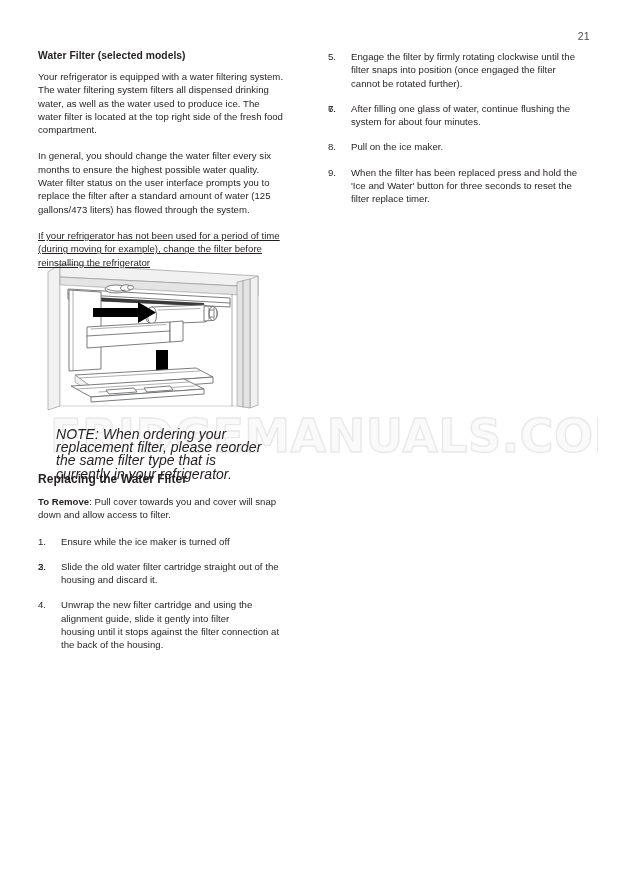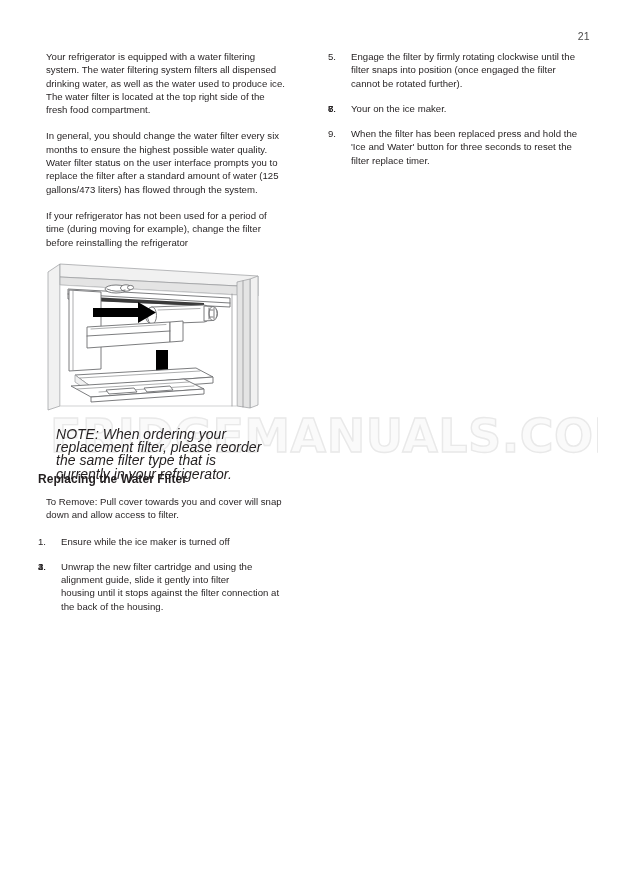--- a/index.html
+++ b/index.html
@@ -74,27 +74,27 @@
   h3.sub-head {
     font-size: 12px;
     font-weight: 700;
     margin: 0 0 9px 0;
     letter-spacing: 0.05px;
   }
 
   p.body-text {
     font-size: 9.6px;
     line-height: 13.3px;
-    margin: 0 0 13px 8px;
+    margin: 0 0 13px 0;
     letter-spacing: 0.02px;
   }
-  p.body-text:last-child { margin-bottom: 0; }
+  p.body-text:last-child { margin-bottom: 0; text-decoration: underline; }
 
   p.body-text .lead {
-    font-weight: 400;
+    font-weight: 700;
   }
 
   
   ol.steps {
     list-style: none;
     margin: 0;
     padding: 0;
   }
   ol.steps > li {
     position: relative;
@@ -152,20 +152,21 @@
   }
 </style>
 </head>
 <body>
 
 <div class="page">
 
   <div class="page-number">21</div>
 
   <div class="col col-left">
+    <h2 class="section-head">Water Filter (selected models)</h2>
     <p class="body-text">Your refrigerator is equipped with a water filtering system. The water filtering system filters all dispensed drinking water, as well as the water used to produce ice. The water filter is located at the top right side of the fresh food compartment.</p>
     <p class="body-text">In general, you should change the water filter every six months to ensure the highest possible water quality. Water filter status on the user interface prompts you to replace the filter after a standard amount of water (125 gallons/473 liters) has flowed through the system.</p>
     <p class="body-text">If your refrigerator has not been used for a period of time (during moving for example), change the filter before reinstalling the refrigerator</p>
   </div>
 
   <div class="illustration">
     <svg viewBox="0 0 228 155" xmlns="http://www.w3.org/2000/svg">
       <defs>
         <style>
           .ln  { fill:none; stroke:#6d6e71; stroke-width:0.9; stroke-linejoin:round; stroke-linecap:round; }
@@ -274,41 +275,41 @@
 
 
     <ol class="steps">
       <li>
         <span class="num">1.</span><span>Ensure while the ice maker is turned off</span>
       </li>
       <li>
         <span class="num">2.</span>
       </li>
       <li>
-        <span class="num">3.</span>
+        <span class="num">3.</span><span>Slide the old water filter cartridge straight out of the housing and discard it.</span>
       </li>
       <li>
         <span class="num">4.</span><span>Unwrap the new filter cartridge and using the alignment guide, slide it gently into filter</span><span class="gap-fill"></span><span>housing until it stops against the filter connection at the back of the housing.</span>
       </li>
     </ol>
   </div>
 
   <div class="col col-right">
     <ol class="steps">
       <li>
         <span class="num">5.</span><span>Engage the filter by firmly rotating clockwise until the filter snaps into position (once engaged the filter cannot be rotated further).</span>
       </li>
       <li>
         <span class="num">6.</span>
       </li>
       <li>
-        <span class="num">7.</span>
-      </li>
-      <li>
-        <span class="num">8.</span><span>Your on the ice maker.</span>
+        <span class="num">7.</span><span>After filling one glass of water, continue flushing the system for about four minutes.</span>
+      </li>
+      <li>
+        <span class="num">8.</span><span>Pull on the ice maker.</span>
       </li>
       <li>
         <span class="num">9.</span><span>When the filter has been replaced press and hold the 'Ice and Water' button for three seconds to reset the filter replace timer.</span>
       </li>
     </ol>
   </div>
 
 </div>
 
 </body></html>

